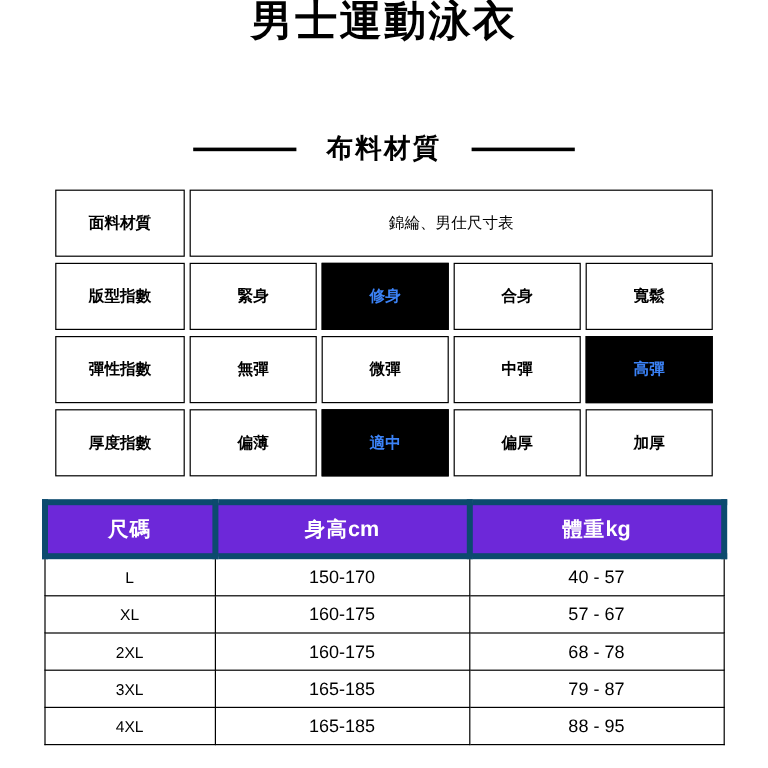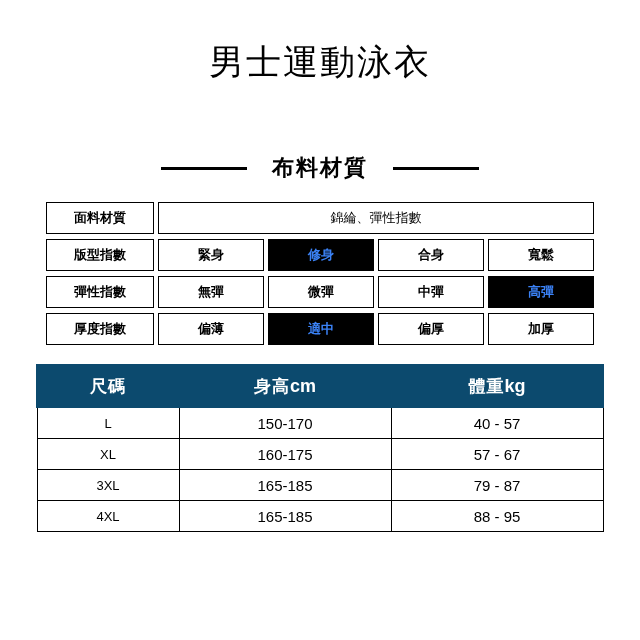--- a/index.html
+++ b/index.html
@@ -18,23 +18,22 @@
     position: relative;
     width: 640px;
     height: 640px;
     box-sizing: border-box;
   }
 
   
   .main-title {
     text-align: center;
     font-size: 35px;
-    font-weight: normal;
+    font-weight: bold;
     letter-spacing: 2px;
-    padding-top: 44px;
     line-height: 1;
   }
 
   
   .section-heading {
     display: flex;
     align-items: center;
     justify-content: center;
     gap: 25px;
   }
@@ -61,21 +60,21 @@
     border-collapse: separate;
     border-spacing: 4px 5px;
     table-layout: fixed;
   }
   .spec-table td {
     border: 1.5px solid #000;
     height: 26px;
     text-align: center;
     font-size: 13px;
     font-weight: bold;
-    padding: 2px 0;
+    padding: 14px 0;
     background: #fff;
     color: #000;
   }
   .spec-table td.label {
     width: 106px;
   }
   .spec-table td.wide {
     font-weight: normal;
     font-size: 13px;
   }
@@ -86,26 +85,26 @@
   }
 
   
   .size-table {
     width: 566px;
     margin: 14px auto 0 auto;
     border-collapse: collapse;
     table-layout: fixed;
   }
   .size-table th {
-    background: #0c4a6e;
+    background: #6d28d9;
     color: #fff;
     font-size: 17px;
     font-weight: bold;
     height: 38px;
-    border: 2px solid #0c4a6e;
+    border: 5px solid #0c4a6e;
     letter-spacing: 1px;
   }
   .size-table th .unit {
     font-size: 18px;
     font-weight: bold;
     letter-spacing: 0;
   }
   .size-table td {
     border: 1px solid #000;
     height: 28px;
@@ -129,21 +128,21 @@
   <div class="section-heading" id="fabric-heading">
     <span class="rule"></span>
     <span class="txt">布料材質</span>
     <span class="rule"></span>
   </div>
 
   <table class="spec-table">
     <tbody>
       <tr>
         <td class="label">面料材質</td>
-        <td class="wide" colspan="4">錦綸、彈性指數</td>
+        <td class="wide" colspan="4">錦綸、男仕尺寸表</td>
       </tr>
       <tr>
         <td class="label">版型指數</td>
         <td>緊身</td>
         <td class="sel">修身</td>
         <td>合身</td>
         <td>寬鬆</td>
       </tr>
       <tr>
         <td class="label">彈性指數</td>
@@ -187,20 +186,25 @@
         <td class="c0">L</td>
         <td class="c1">150-170</td>
         <td class="c2">40 - 57</td>
       </tr>
       <tr>
         <td class="c0">XL</td>
         <td class="c1">160-175</td>
         <td class="c2">57 - 67</td>
       </tr>
       <tr>
+        <td class="c0">2XL</td>
+        <td class="c1">160-175</td>
+        <td class="c2">68 - 78</td>
+      </tr>
+      <tr>
         <td class="c0">3XL</td>
         <td class="c1">165-185</td>
         <td class="c2">79 - 87</td>
       </tr>
       <tr>
         <td class="c0">4XL</td>
         <td class="c1">165-185</td>
         <td class="c2">88 - 95</td>
       </tr>
     </tbody>

